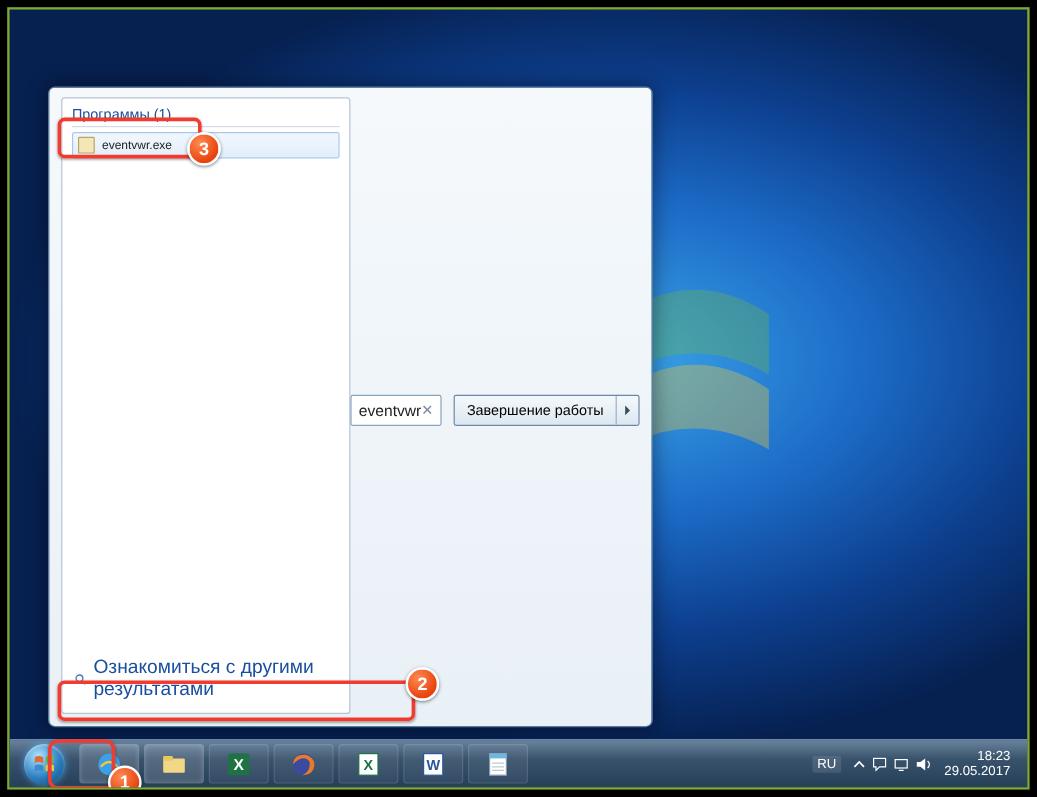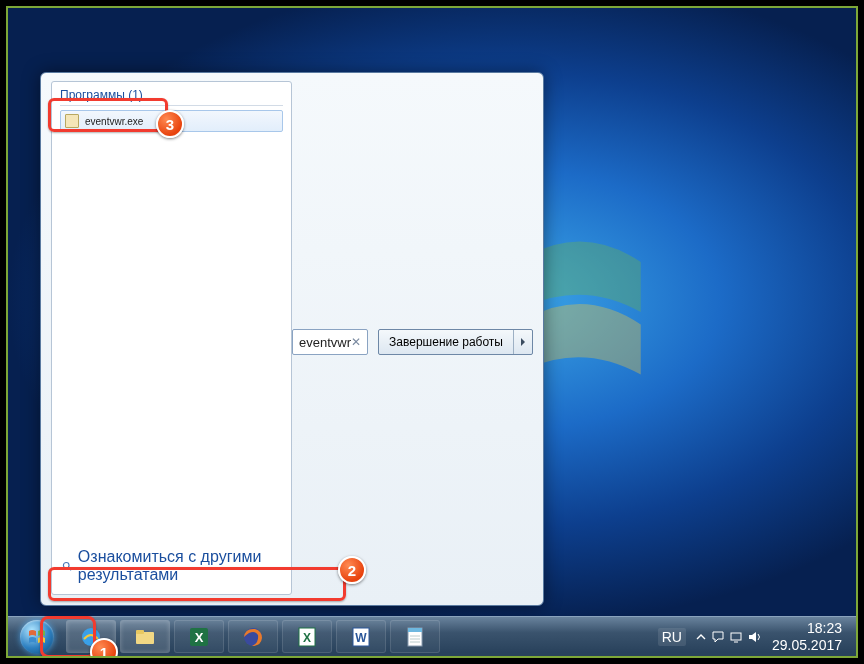--- a/index.html
+++ b/index.html
@@ -65,21 +65,21 @@
   .orb {
     width: 34px; height: 34px; border-radius: 50%;
     background: radial-gradient(circle at 35% 30%, #aee4ff, #2c7fc0 55%, #0d436f);
     box-shadow: 0 0 6px rgba(80,180,255,.7), inset 0 1px 2px rgba(255,255,255,.5);
     display:flex; align-items:center; justify-content:center;
   }
   .task-items { display:flex; gap:4px; margin-left: 4px; }
   .task-item { width: 50px; height: 33px; border-radius: 3px; background: rgba(255,255,255,.05); display:flex; align-items:center; justify-content:center; border: 1px solid rgba(255,255,255,.12); }
   .task-item.active { background: rgba(255,255,255,.14); box-shadow: inset 0 0 4px rgba(255,255,255,.2); }
   .ticon { width: 24px; height: 24px; }
-  .tray { margin-left: auto; display:flex; align-items:center; gap:10px; color:#fff; font-size:14px; padding-right:10px; }
+  .tray { margin-left: auto; display:flex; align-items:center; gap:10px; color:#fff; font-size:11px; padding-right:10px; }
   .lang-badge { background: rgba(255,255,255,.1); padding: 1px 4px; border-radius: 2px; }
   .tray-icons { display:flex; gap:6px; align-items:center; }
   .clock { text-align:right; line-height:1.15; }
 
   .annot-ring {
     position: absolute; border: 3px solid #f23b2f; border-radius: 6px; pointer-events:none;
     box-shadow: 0 1px 2px rgba(0,0,0,.3);
   }
   .annot-badge {
     position: absolute; width: 28px; height: 28px; border-radius: 50%;

